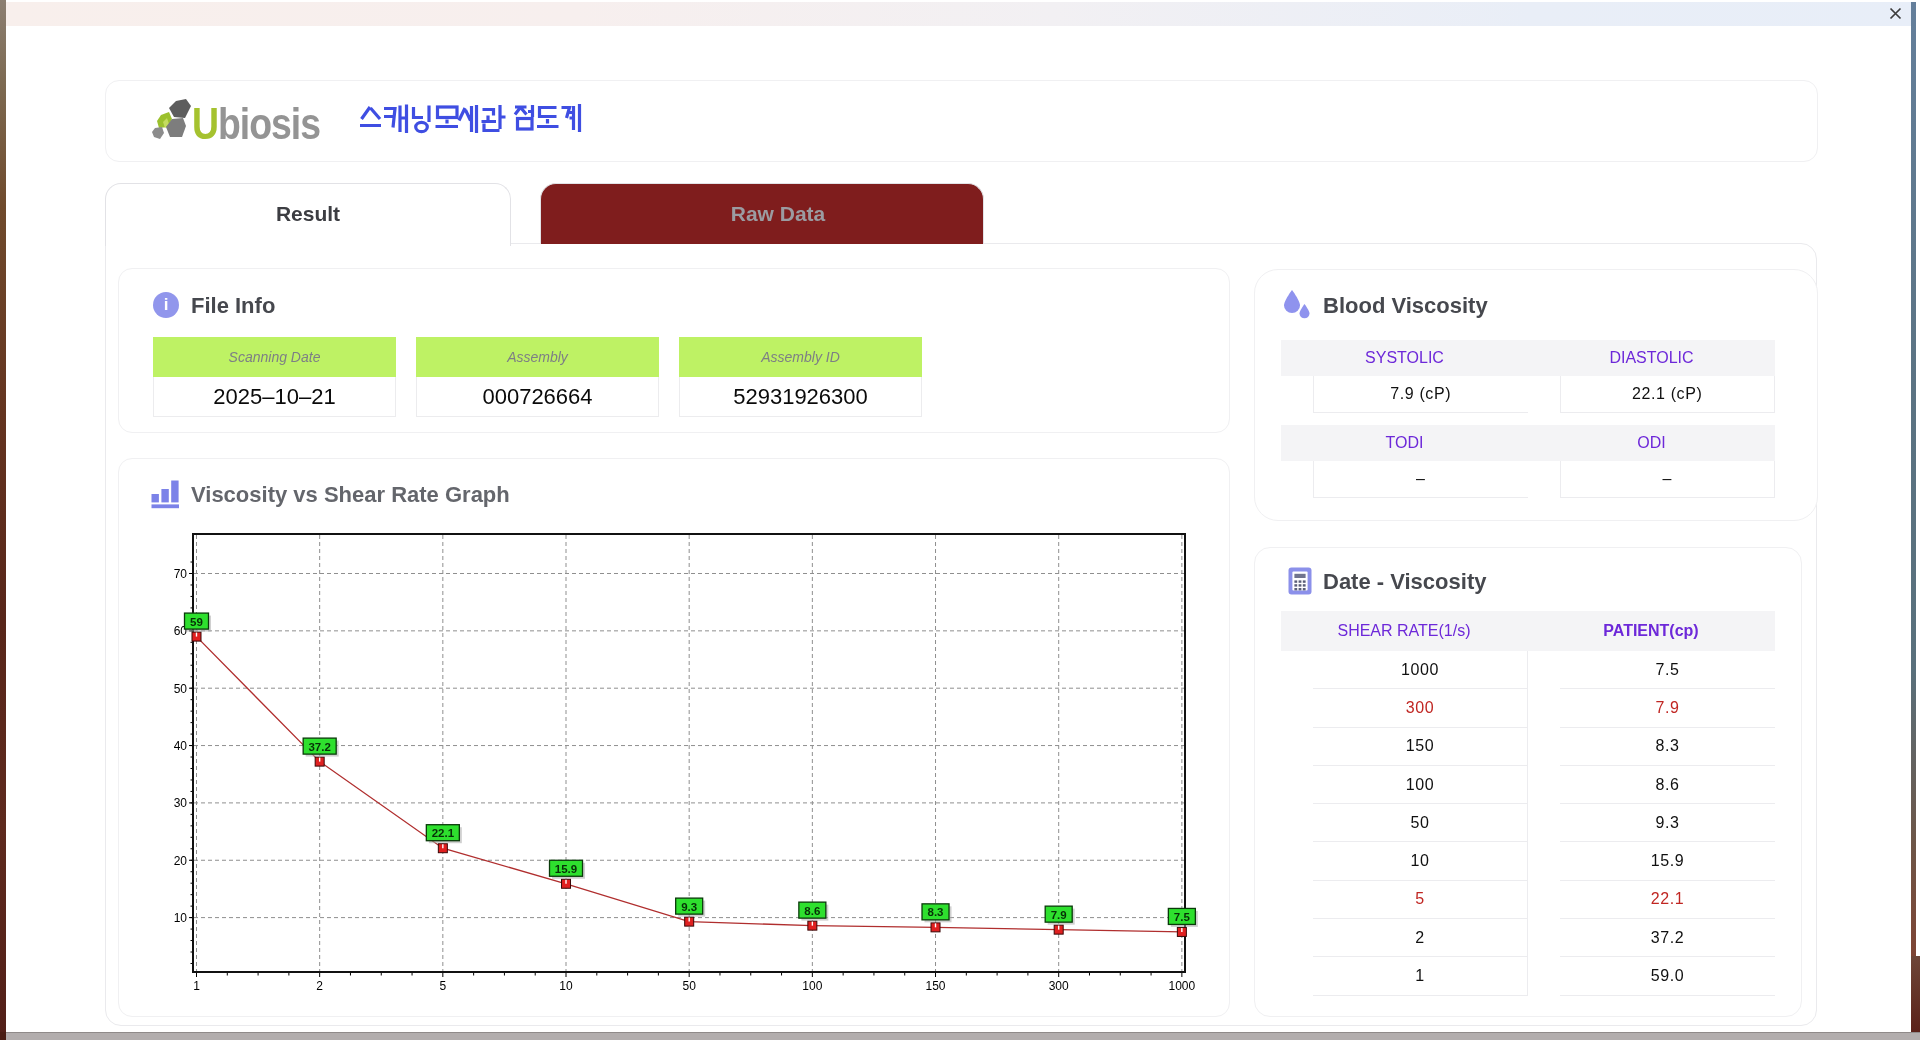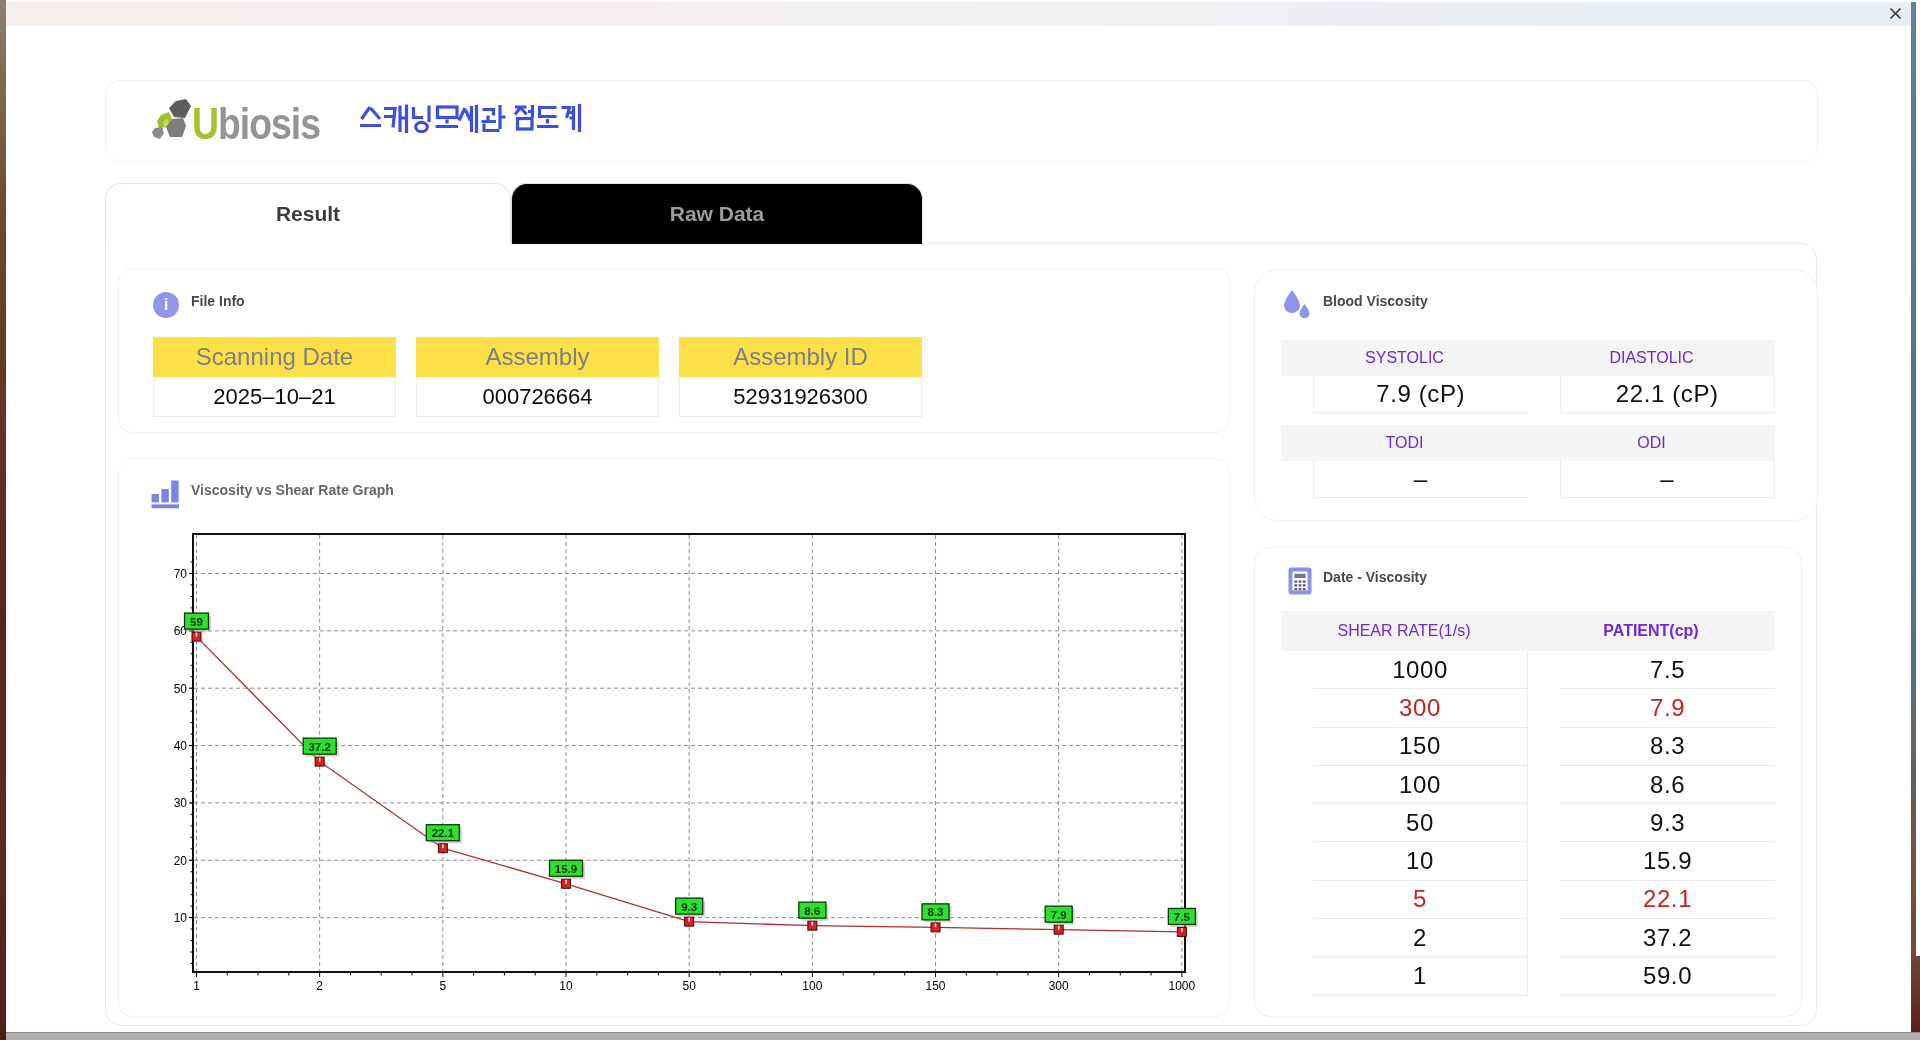--- a/index.html
+++ b/index.html
@@ -11,49 +11,49 @@
   #closex{right:12px;top:3px;font-size:17px;color:#333;font-weight:400;}
   #leftstrip{left:0;top:0;width:6px;height:1034px;
     background:linear-gradient(180deg,#8c7f72 0%,#7d6a52 8%,#6f4a2c 20%,#643420 40%,#58261a 60%,#5e2a1e 80%,#521f18 100%);}
   #rightedge{left:1911px;top:2px;width:5px;height:954px;
     background:linear-gradient(180deg,#647f9b 0%,#5b7383 40%,#59707c 70%,#6d5648 88%,#7e4434 100%);}
   #rightcorner{left:1911px;top:956px;width:9px;height:78px;background:linear-gradient(180deg,#6e4638,#5a2018);}
   #bottomstrip{left:0;top:1032px;width:1920px;height:8px;background:#b2adad;border-top:1px solid #8f8a89;}
   #bottomleft{left:0;top:1032px;width:6px;height:8px;background:#4a1d14;}
 
   .card{position:absolute;background:#fff;border:1px solid #f0f0f2;border-radius:14px;}
-  .ctitle{position:absolute;font-weight:bold;color:#46484e;font-size:14px;}
+  .ctitle{position:absolute;font-weight:bold;color:#46484e;font-size:22px;}
 
   
   #hdr{left:105px;top:80px;width:1711px;height:80px;border-radius:14px;}
   
   .tab{position:absolute;font-weight:bold;font-size:21px;text-align:center;
     border:1px solid #e2e2e6;border-bottom:none;border-radius:16px 16px 0 0;line-height:60px;}
   #tab1{left:105px;top:183px;width:404px;height:62px;background:#fff;color:#3c3d42;z-index:5;}
-  #tab2{left:511px;top:183px;width:410px;height:60px;background:#000000;color:#9b9ba1;z-index:4;}
+  #tab2{left:540px;top:183px;width:410px;height:60px;background:#7f1d1d;color:#9b9ba1;z-index:4;padding-left:32px;}
   #panel{left:105px;top:243px;width:1710px;height:781px;background:#fff;
     border:1px solid #eaeaed;border-radius:0 16px 16px 16px;}
 
   
   #fileinfo{left:118px;top:268px;width:1110px;height:163px;}
   .fgrid{position:absolute;left:34px;top:68px;display:flex;gap:20px;}
   .fcol{width:243px;}
-  .fhead{height:40px;background:#fde047;color:#7d7f85;font-size:24px;display:flex;align-items:center;justify-content:center;}
+  .fhead{height:40px;background:#bef264;color:#7d7f85;font-size:14px;display:flex;align-items:center;justify-content:center;font-style:italic;}
   .fval{height:39px;border:1px solid #ececee;border-top:none;color:#0a0a0a;font-size:22px;display:flex;align-items:center;justify-content:center;}
 
   
   #graphcard{left:118px;top:458px;width:1110px;height:557px;}
 
   
   #bloodcard{left:1254px;top:269px;width:546px;height:250px;border-radius:24px;padding-left:16px;}
   #shearcard{left:1254px;top:547px;width:546px;height:468px;border-radius:16px;}
   .rtab{position:absolute;left:26px;width:494px;}
   .rrow{display:flex;}
   .rhead{background:#f4f4f6;color:#6d28d9;font-size:16px;height:36px;display:flex;align-items:center;justify-content:center;}
-  .rval{background:#fff;border-bottom:1px solid #ececef;color:#101010;font-size:24px;height:36px;display:flex;align-items:center;justify-content:center;letter-spacing:0.6px;margin-left:32px;}
+  .rval{background:#fff;border-bottom:1px solid #ececef;color:#101010;font-size:16px;height:36px;display:flex;align-items:center;justify-content:center;letter-spacing:0.6px;margin-left:32px;}
   .c2{width:247px;}
   .red{color:#c02622;}
 </style>
 </head>
 <body>
 <div class="abs" id="topstrip"></div>
 <div class="abs" id="leftstrip"></div>
 <div class="abs" id="rightedge"></div>
 <div class="abs" id="rightcorner"></div>
 <div class="abs" id="bottomstrip"></div>

